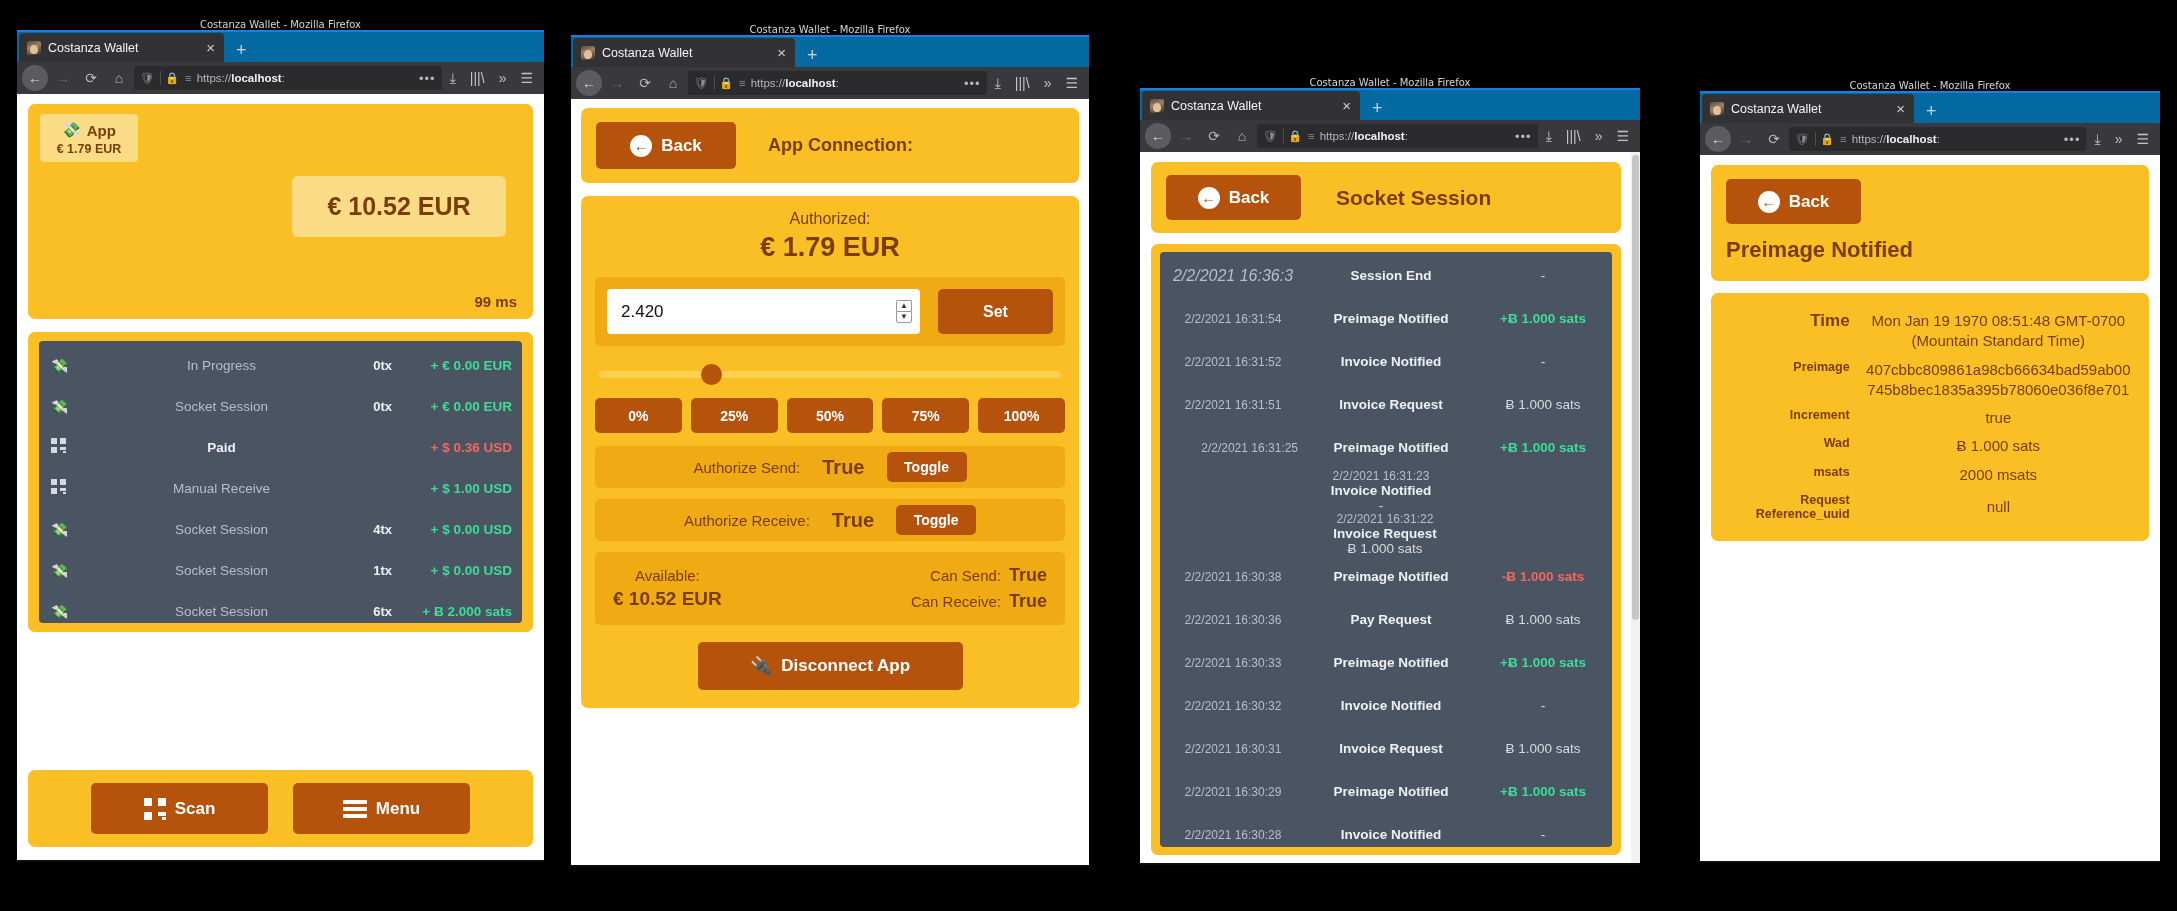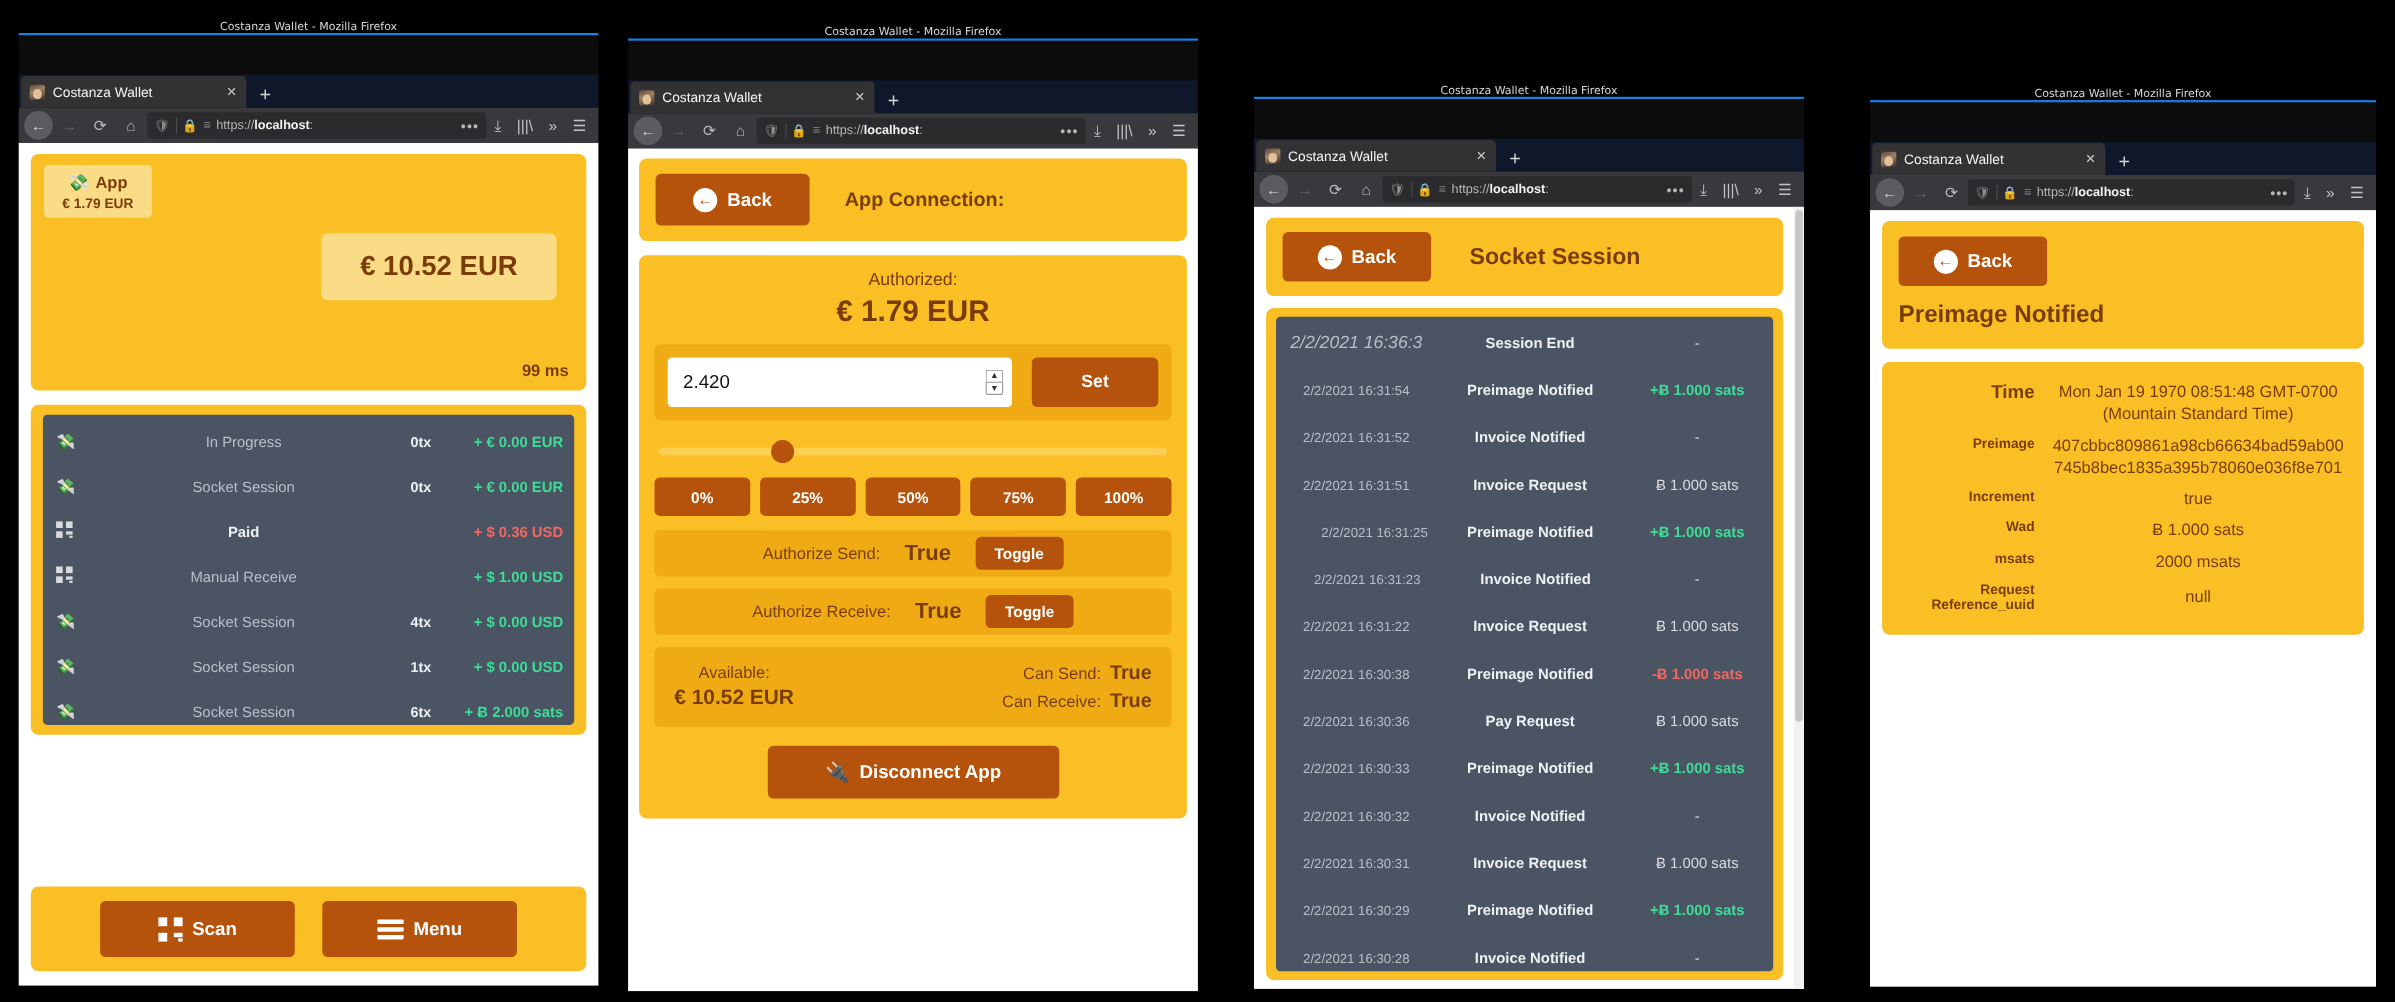--- a/index.html
+++ b/index.html
@@ -13,21 +13,21 @@
 
   
   .win { position: absolute; background: #0c0c0d; box-shadow: 0 0 0 1px #000; }
   .titlebar {
     height: 15px; background: #000000; color: #d8d8d8;
     font-size: 10px; line-height: 15px; text-align: center;
     font-family: "DejaVu Sans", sans-serif;
     border-bottom: 2px solid #1b7fe0;
     white-space: nowrap; overflow: hidden;
   }
-  .tabstrip { height: 30px; background: #0f172a; display: flex; align-items: flex-end; padding-left: 2px; margin-top: 36px; }
+  .tabstrip { height: 30px; background: #0369a1; display: flex; align-items: flex-end; padding-left: 2px; }
   .tab {
     height: 29px; display: flex; align-items: center; gap: 7px;
     background: #323234; border-radius: 4px 4px 0 0; padding: 0 9px 0 8px;
     color: #f3f3f4; font-size: 12.5px; min-width: 150px;
   }
   .favicon {
     width: 14px; height: 14px; border-radius: 2px; flex: 0 0 14px;
     background: linear-gradient(160deg,#5c4636 0%,#9d8266 40%,#3a2e25 100%);
     position: relative; overflow: hidden;
   }
@@ -376,26 +376,26 @@
               <div class="row" style="height: 43px; padding: 0px 10px 0px 8px;">
                 <span class="lbl-grey" style="width:130px; text-align:center; font-size:12px;">2/2/2021 16:31:51</span>
                 <span class="lbl-white" style="flex:1; text-align:center; font-size:13.5px;">Invoice Request</span>
                 <span class="amt-grey" style="width:118px; text-align:center; font-size:13.5px;">Ƀ 1.000 sats</span>
               </div>
               <div class="row" style="height: 43px; padding: 0px 10px 0px 8px;">
                 <span class="lbl-grey" style="width:130px; text-align:right; font-size:12px;">2/2/2021 16:31:25</span>
                 <span class="lbl-white" style="flex:1; text-align:center; font-size:13.5px;">Preimage Notified</span>
                 <span class="amt-green" style="width:118px; text-align:center; font-size:13.5px;">+Ƀ 1.000 sats</span>
               </div>
-              <div class="row" style="height: 43px; padding: 0px 10px 0px 18px;">
+              <div class="row" style="height: 43px; padding: 0px 10px 0px 0; flex-direction: column;">
                 <span class="lbl-grey" style="width:130px; text-align:center; font-size:12px;">2/2/2021 16:31:23</span>
                 <span class="lbl-white" style="flex:1; text-align:center; font-size:13.5px;">Invoice Notified</span>
                 <span class="amt-grey" style="width:118px; text-align:center; font-size:13.5px;">-</span>
               </div>
-              <div class="row" style="height: 43px; padding: 0px 10px 0px 8px;">
+              <div class="row" style="height: 43px; padding: 0px 10px 0px 8px; flex-direction: column;">
                 <span class="lbl-grey" style="width:130px; text-align:center; font-size:12px;">2/2/2021 16:31:22</span>
                 <span class="lbl-white" style="flex:1; text-align:center; font-size:13.5px;">Invoice Request</span>
                 <span class="amt-grey" style="width:118px; text-align:center; font-size:13.5px;">Ƀ 1.000 sats</span>
               </div>
               <div class="row" style="height: 43px; padding: 0px 10px 0px 8px;">
                 <span class="lbl-grey" style="width:130px; text-align:center; font-size:12px;">2/2/2021 16:30:38</span>
                 <span class="lbl-white" style="flex:1; text-align:center; font-size:13.5px;">Preimage Notified</span>
                 <span class="amt-red" style="width:118px; text-align:center; font-size:13.5px;">-Ƀ 1.000 sats</span>
               </div>
               <div class="row" style="height: 43px; padding: 0px 10px 0px 8px;">

